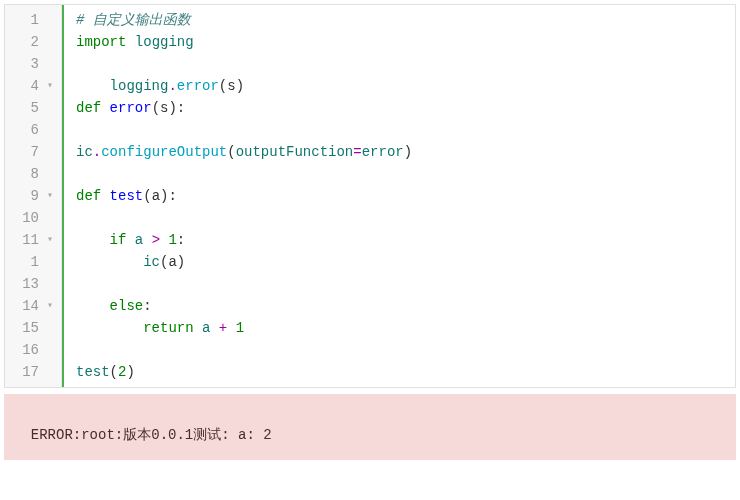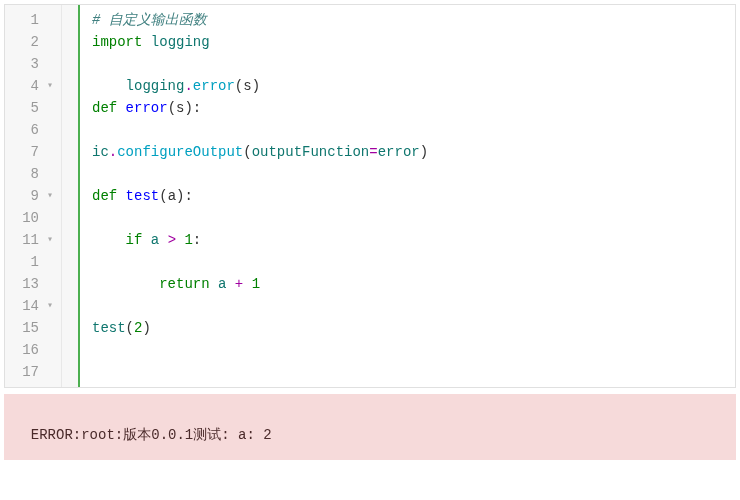--- a/index.html
+++ b/index.html
@@ -44,21 +44,21 @@
     text-align: center;
     color: #aaa;
     font-size: 10px;
     margin-left: 4px;
   }
   .code-area {
     background: #fff;
     padding: 4px 0 4px 12px;
     flex: 1;
     border-left: 2px solid #4caf50;
-    margin-left: 16px;
+    margin-left: 0;
   }
   .code-line {
     height: 22px;
     line-height: 22px;
     white-space: pre;
     color: #333;
   }
   .tok-comment { color: #408080; font-style: italic; }
   .tok-keyword { color: #008000; font-weight: normal; }
   .tok-def { color: #0000ff; }
@@ -158,21 +158,23 @@
     <div class="code-line"><span class="tok-keyword">import</span><span class="tok-name"> logging</span></div>
     <div class="code-line"></div>
     <div class="code-line"><span class="tok-name">    logging</span><span class="tok-op">.</span><span class="tok-call">error</span><span class="tok-paren">(s)</span></div>
     <div class="code-line"><span class="tok-keyword">def</span><span class="tok-def"> error</span><span class="tok-paren">(s):</span></div>
     <div class="code-line"></div>
     <div class="code-line"><span class="tok-name">ic</span><span class="tok-op">.</span><span class="tok-call">configureOutput</span><span class="tok-paren">(</span><span class="tok-name">outputFunction</span><span class="tok-op">=</span><span class="tok-name">error</span><span class="tok-paren">)</span></div>
     <div class="code-line"></div>
     <div class="code-line"><span class="tok-keyword">def</span><span class="tok-def"> test</span><span class="tok-paren">(a):</span></div>
     <div class="code-line"></div>
     <div class="code-line"><span>    </span><span class="tok-keyword">if</span><span class="tok-name"> a </span><span class="tok-op">&gt;</span><span> </span><span class="tok-num">1</span><span class="tok-paren">:</span></div>
+    <div class="code-line"><span>        </span><span class="tok-name">ic</span><span class="tok-paren">(a)</span></div>
     <div class="code-line"></div>
+    <div class="code-line"><span>    </span><span class="tok-keyword">else</span><span class="tok-paren">:</span></div>
     <div class="code-line"><span>        </span><span class="tok-keyword">return</span><span class="tok-name"> a </span><span class="tok-op">+</span><span> </span><span class="tok-num">1</span></div>
     <div class="code-line"></div>
     <div class="code-line"><span class="tok-name">test</span><span class="tok-paren">(</span><span class="tok-num">2</span><span class="tok-paren">)</span></div>
   </div>
 </div>
 
 <div class="error-block">
   <span>ERROR:root:版本0.0.1测试: a: 2</span>
 </div>
 

